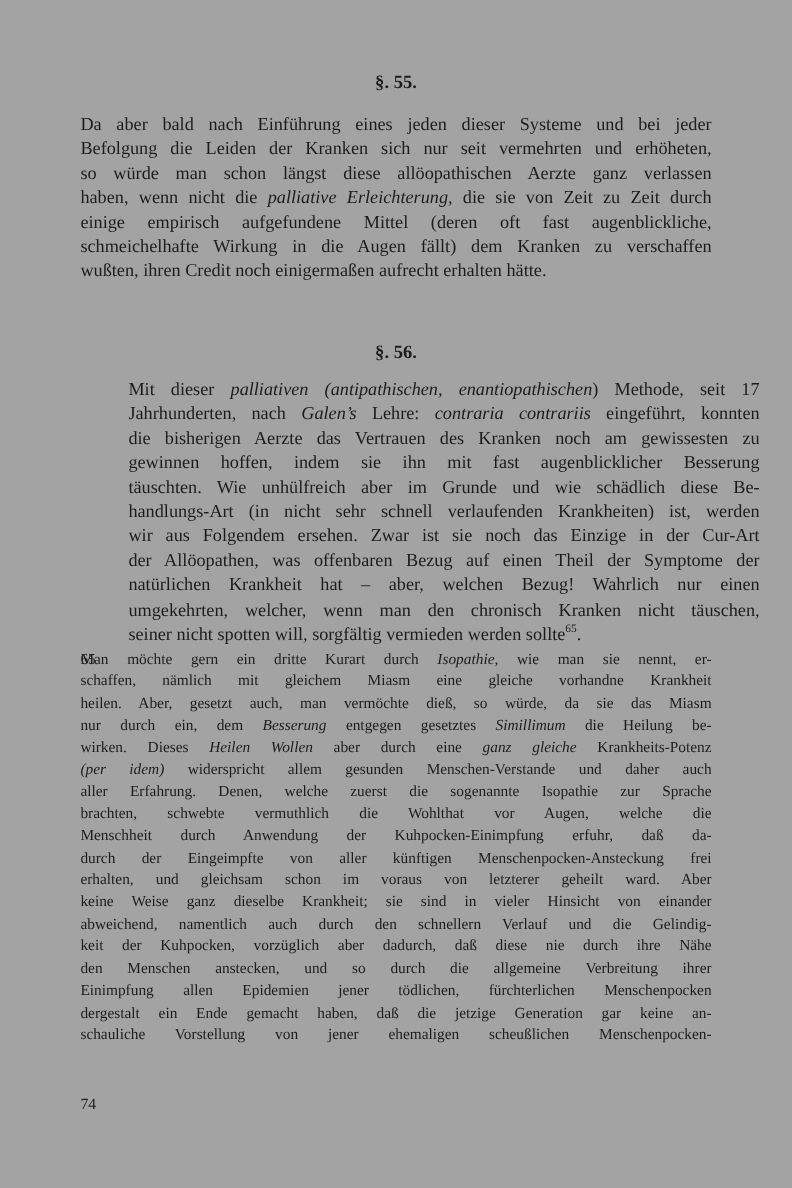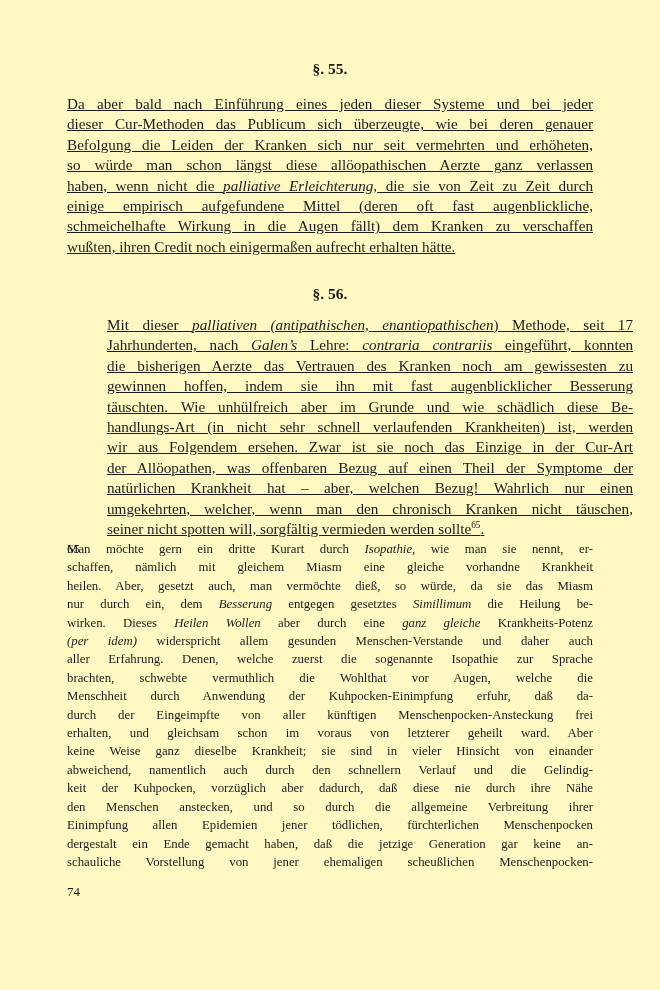--- a/index.html
+++ b/index.html
@@ -4,21 +4,21 @@
 <style>
   html, body {
     margin: 0;
     padding: 0;
     background: #ffffff;
   }
   .page {
     position: relative;
     width: 660px;
     height: 990px;
-    background: #fef9c3;
+    background: #a3a3a3;
     color: #1c1c1c;
     font-family: "Liberation Serif", "DejaVu Serif", serif;
     overflow: hidden;
   }
   .heading {
     position: absolute;
     left: 67px;
     width: 526px;
     text-align: center;
     font-size: 15.5px;
@@ -26,21 +26,20 @@
     line-height: 20px;
   }
   #heading-55 { top: 59px; }
   #heading-56 { top: 284px; }
   .para {
     position: absolute;
     left: 67px;
     width: 526px;
     font-size: 15.2px;
     line-height: 20.4px;
-    text-decoration: underline;
   }
   #para-55 { top: 94px; }
   #para-56 { top: 315px; margin-left: 40px; }
   .line {
     text-align: justify;
     text-align-last: justify;
     text-justify: inter-word;
     height: 1em; 
     height: auto;
     white-space: nowrap; 
@@ -66,34 +65,33 @@
   .fn-lines .line.last { text-align-last: justify; }
   sup {
     font-size: 0.62em;
     line-height: 0;
     vertical-align: super;
   }
   em { font-style: italic; }
   .pagenum {
     position: absolute;
     left: 67px;
-    top: 884px;
+    top: 912px;
     font-size: 13px;
   }
 </style>
 </head>
 <body>
 
 <div class="page">
 
   <div class="heading" id="heading-55">§. 55.</div>
 
   <div class="para" id="para-55">
       <div class="line"><span>Da aber bald nach Einführung eines jeden dieser Systeme und bei jeder</span></div>
-      <div class="line"><span>dieser Cur-Methoden das Publicum sich überzeugte, wie bei deren genauer</span></div>
       <div class="line"><span>Befolgung die Leiden der Kranken sich nur seit vermehrten und erhöheten,</span></div>
       <div class="line"><span>so würde man schon längst diese allöopathischen Aerzte ganz verlassen</span></div>
       <div class="line"><span>haben, wenn nicht die </span><em>palliative Erleichterung,</em><span> die sie von Zeit zu Zeit durch</span></div>
       <div class="line"><span>einige empirisch aufgefundene Mittel (deren oft fast augenblickliche,</span></div>
       <div class="line"><span>schmeichelhafte Wirkung in die Augen fällt) dem Kranken zu verschaffen</span></div>
       <div class="line last"><span>wußten, ihren Credit noch einigermaßen aufrecht erhalten hätte.</span></div>
     </div>
 
   <div class="heading" id="heading-56">§. 56.</div>
 

